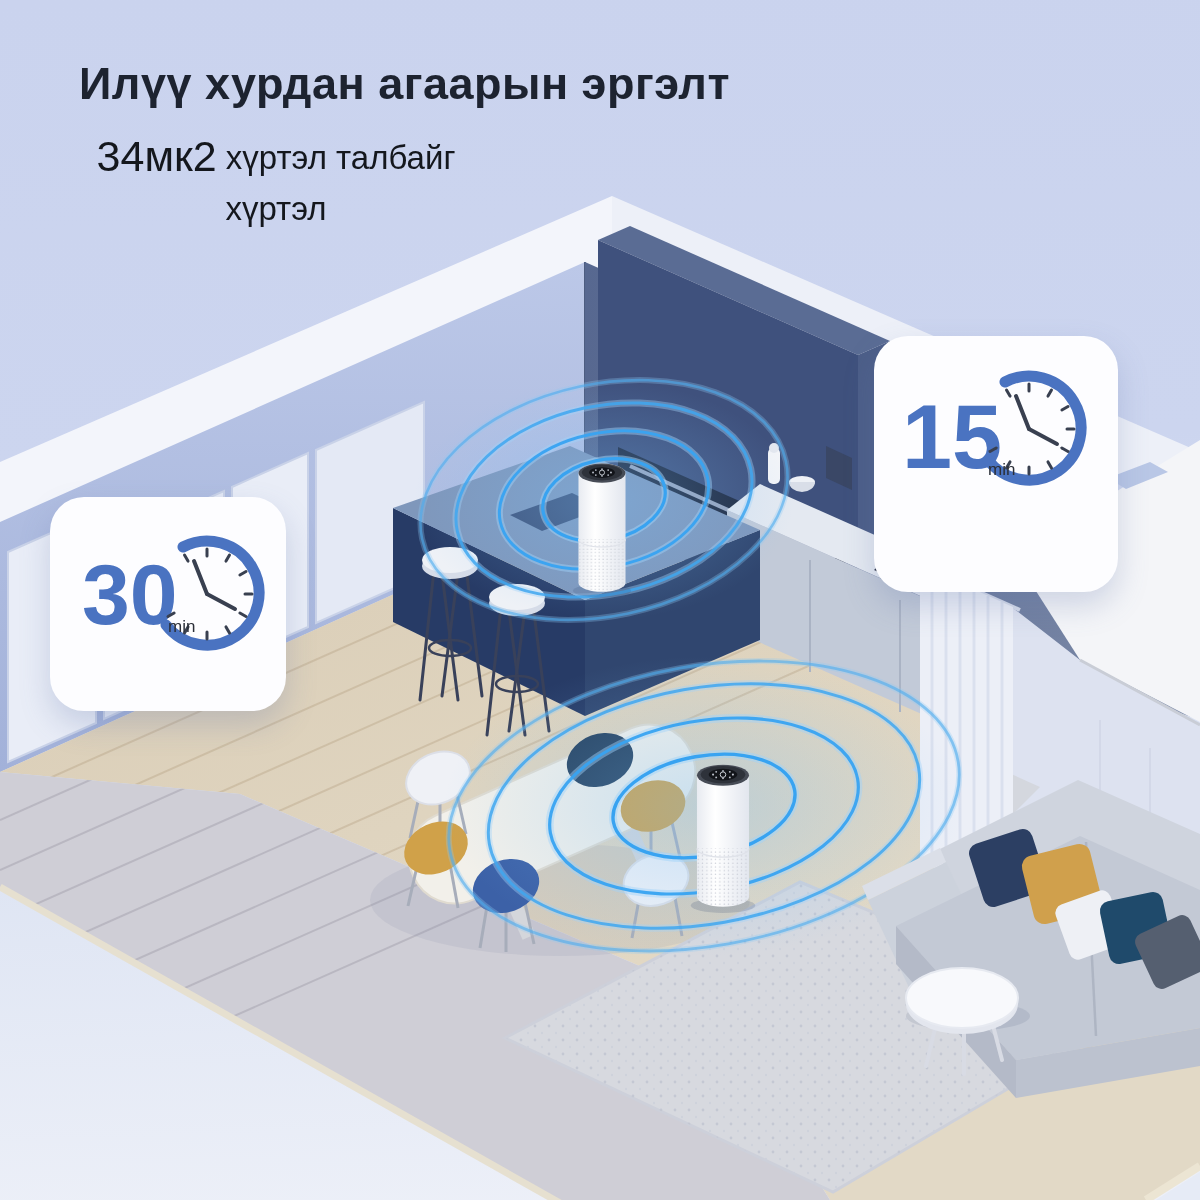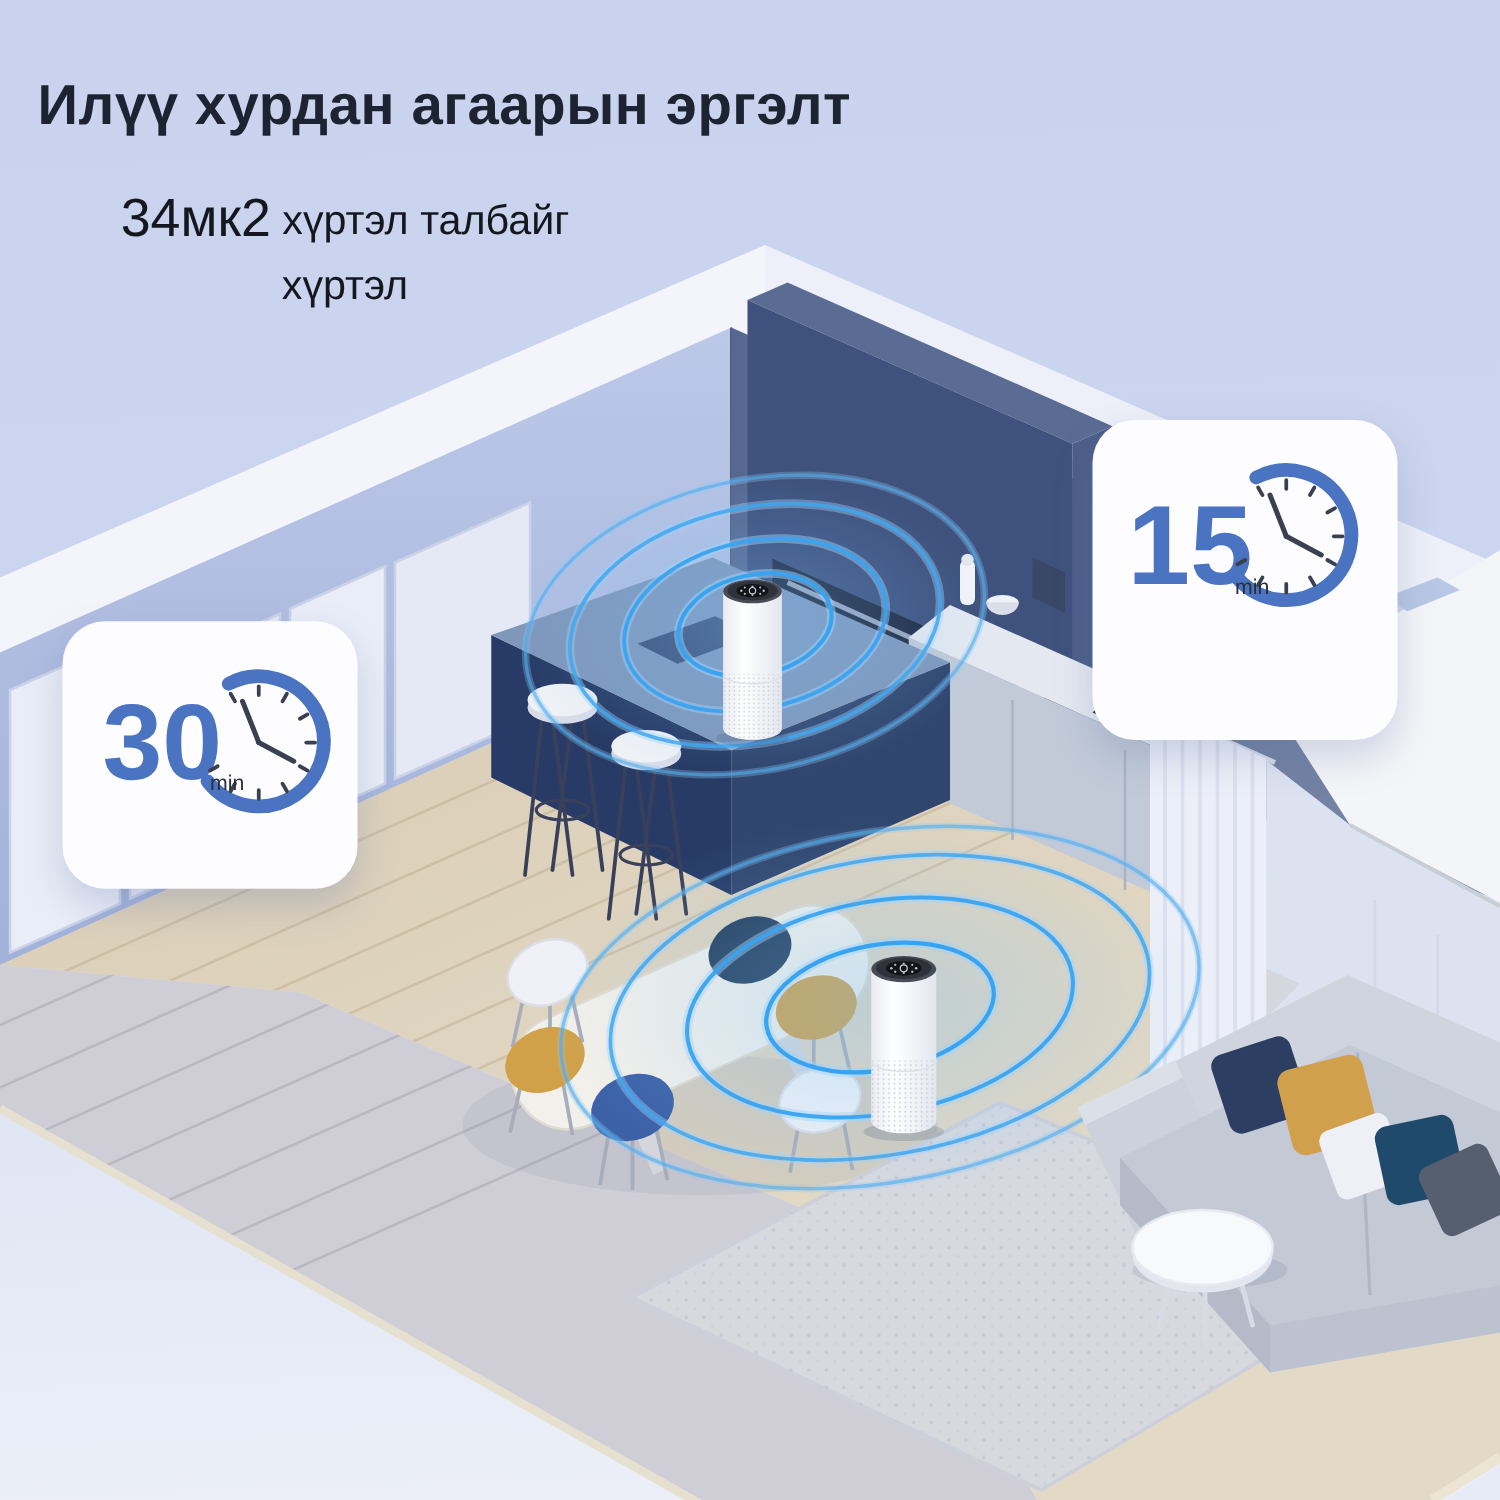--- a/index.html
+++ b/index.html
@@ -1,23 +1,23 @@
 <!DOCTYPE html>
 <html><head>
 <meta charset="utf-8">
 <style>
   html,body{margin:0;padding:0;background:#eef1f8;}
   .canvas{position:relative;width:1200px;height:1200px;overflow:hidden;
     background:linear-gradient(178deg,#cad3ee 0%,#ccd5ef 38%,#dde4f3 68%,#edf0f8 100%);
     font-family:"Liberation Sans","DejaVu Sans",sans-serif;}
   .scene{position:absolute;left:0;top:0;width:1200px;height:1200px;}
   .headline{position:absolute;left:30px;top:58px;width:700px;
-    font-size:45px;font-weight:700;letter-spacing:.5px;color:#1d2330;}
+    font-size:45px;font-weight:700;letter-spacing:.5px;color:#1d2330;text-align:right;}
   .subheadline{position:absolute;left:66px;top:126px;width:420px;text-align:center;
-    font-size:33px;font-weight:400;color:#14171d;line-height:1.4;margin-top:19px;}
+    font-size:33px;font-weight:400;color:#14171d;line-height:1.4;}
   .subheadline .big{font-size:43px;vertical-align:-2px;}
   .badge{position:absolute;background:#fdfdff;border-radius:34px;
     box-shadow:0 14px 30px rgba(96,116,168,.25);}
   .badge-30{left:22px;top:497px;width:236px;height:214px;margin-left:28px;}
   .badge-15{left:874px;top:336px;width:244px;height:256px;}
   .badge .value{position:absolute;font-weight:700;color:#4a73c1;line-height:1;}
   .badge-30 .value{left:32px;top:54px;font-size:86px;}
   .badge-15 .value{left:28px;top:56px;font-size:90px;}
   .badge .unit{position:absolute;color:#2b2f38;font-size:17px;font-weight:400;}
   .badge-30 .unit{left:118px;top:120px;}

